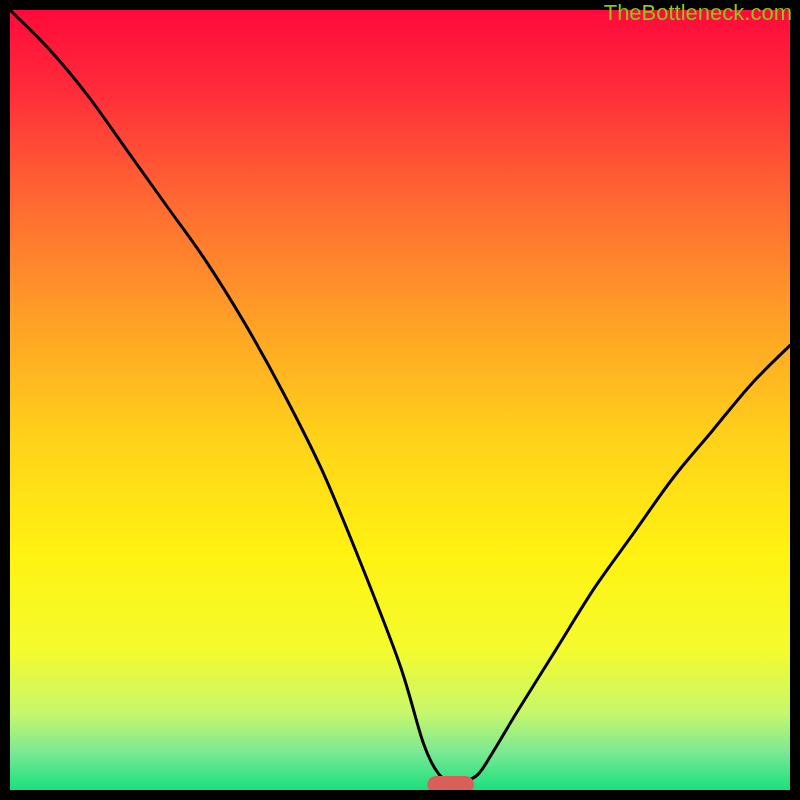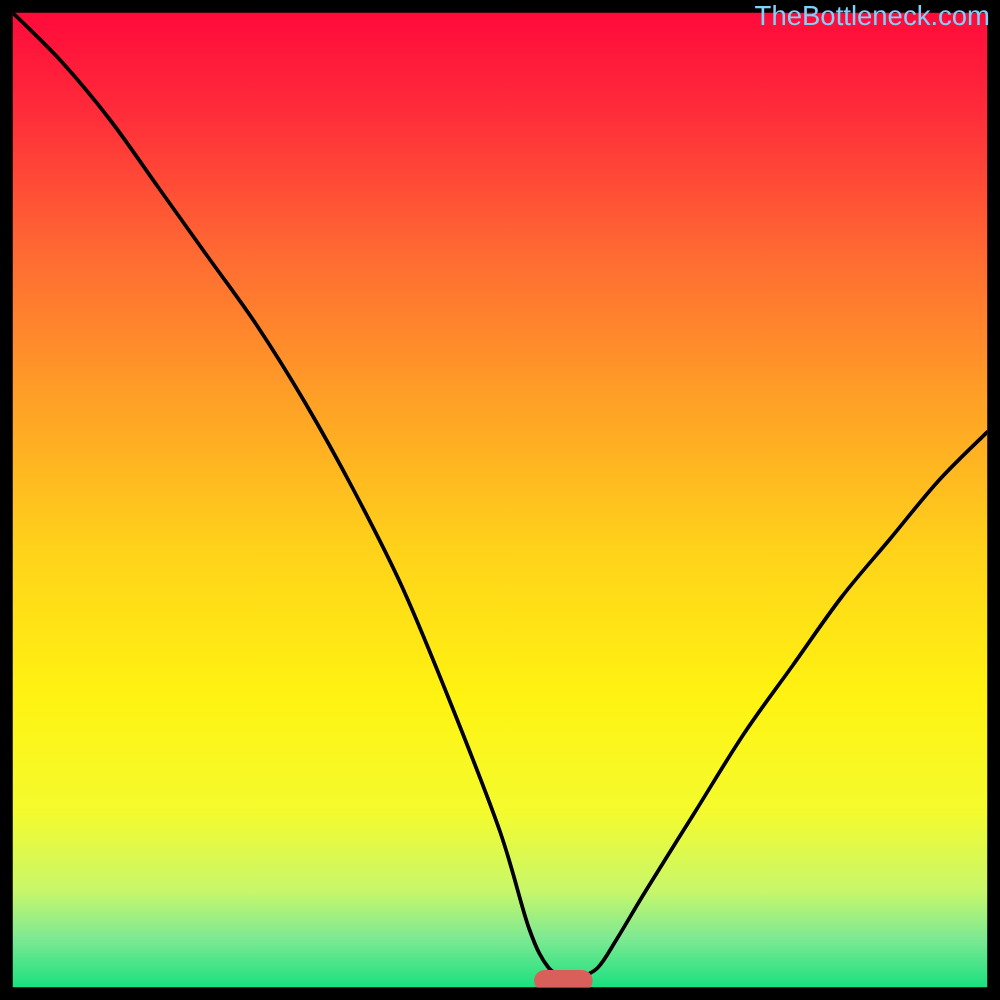--- a/index.html
+++ b/index.html
@@ -22,21 +22,21 @@
     top: 10px;
     width: 780px;
     height: 780px;
   }
   .attribution {
     position: absolute;
     top: 0;
     right: 8px;
     font-family: Arial, Helvetica, sans-serif;
     font-size: 22px;
-    color: #7dd3fc;
+    color: #84cc16;
     font-weight: 400;
     letter-spacing: 0px;
     margin-left: 30px;
   }
   svg {
     display: block;
   }
 </style>
 </head>
 <body>

